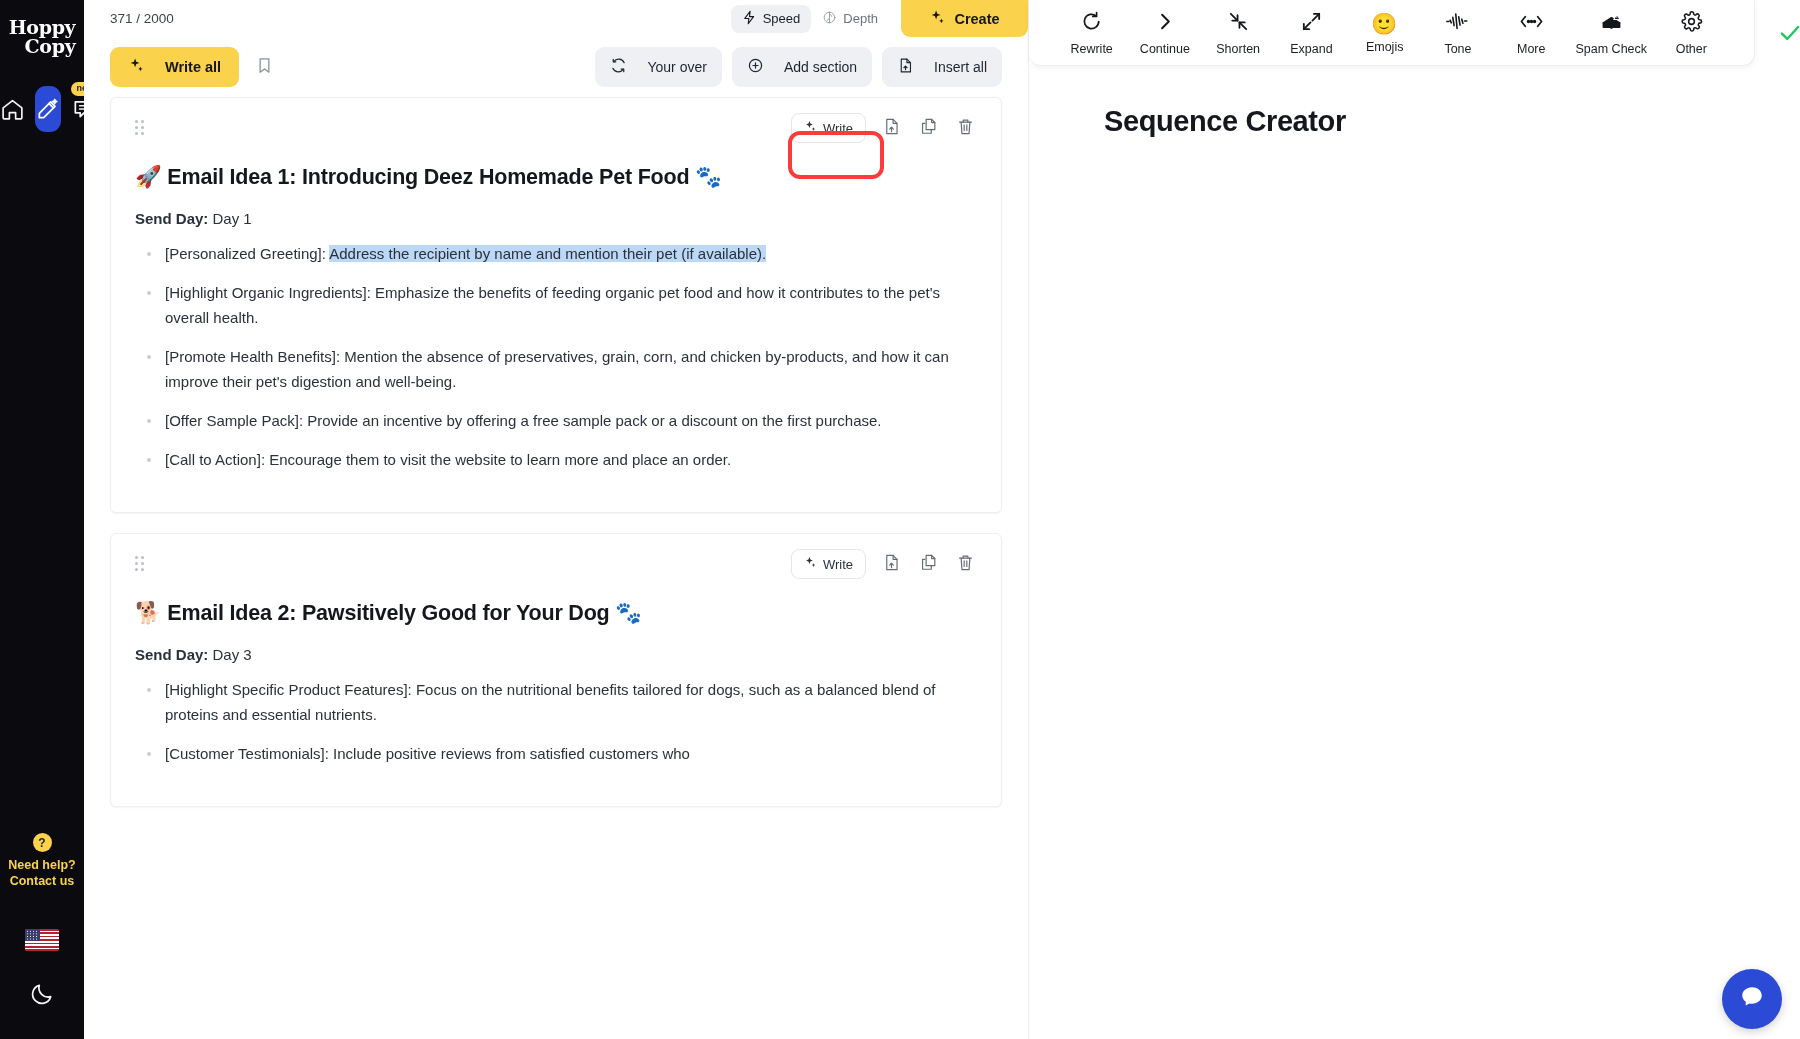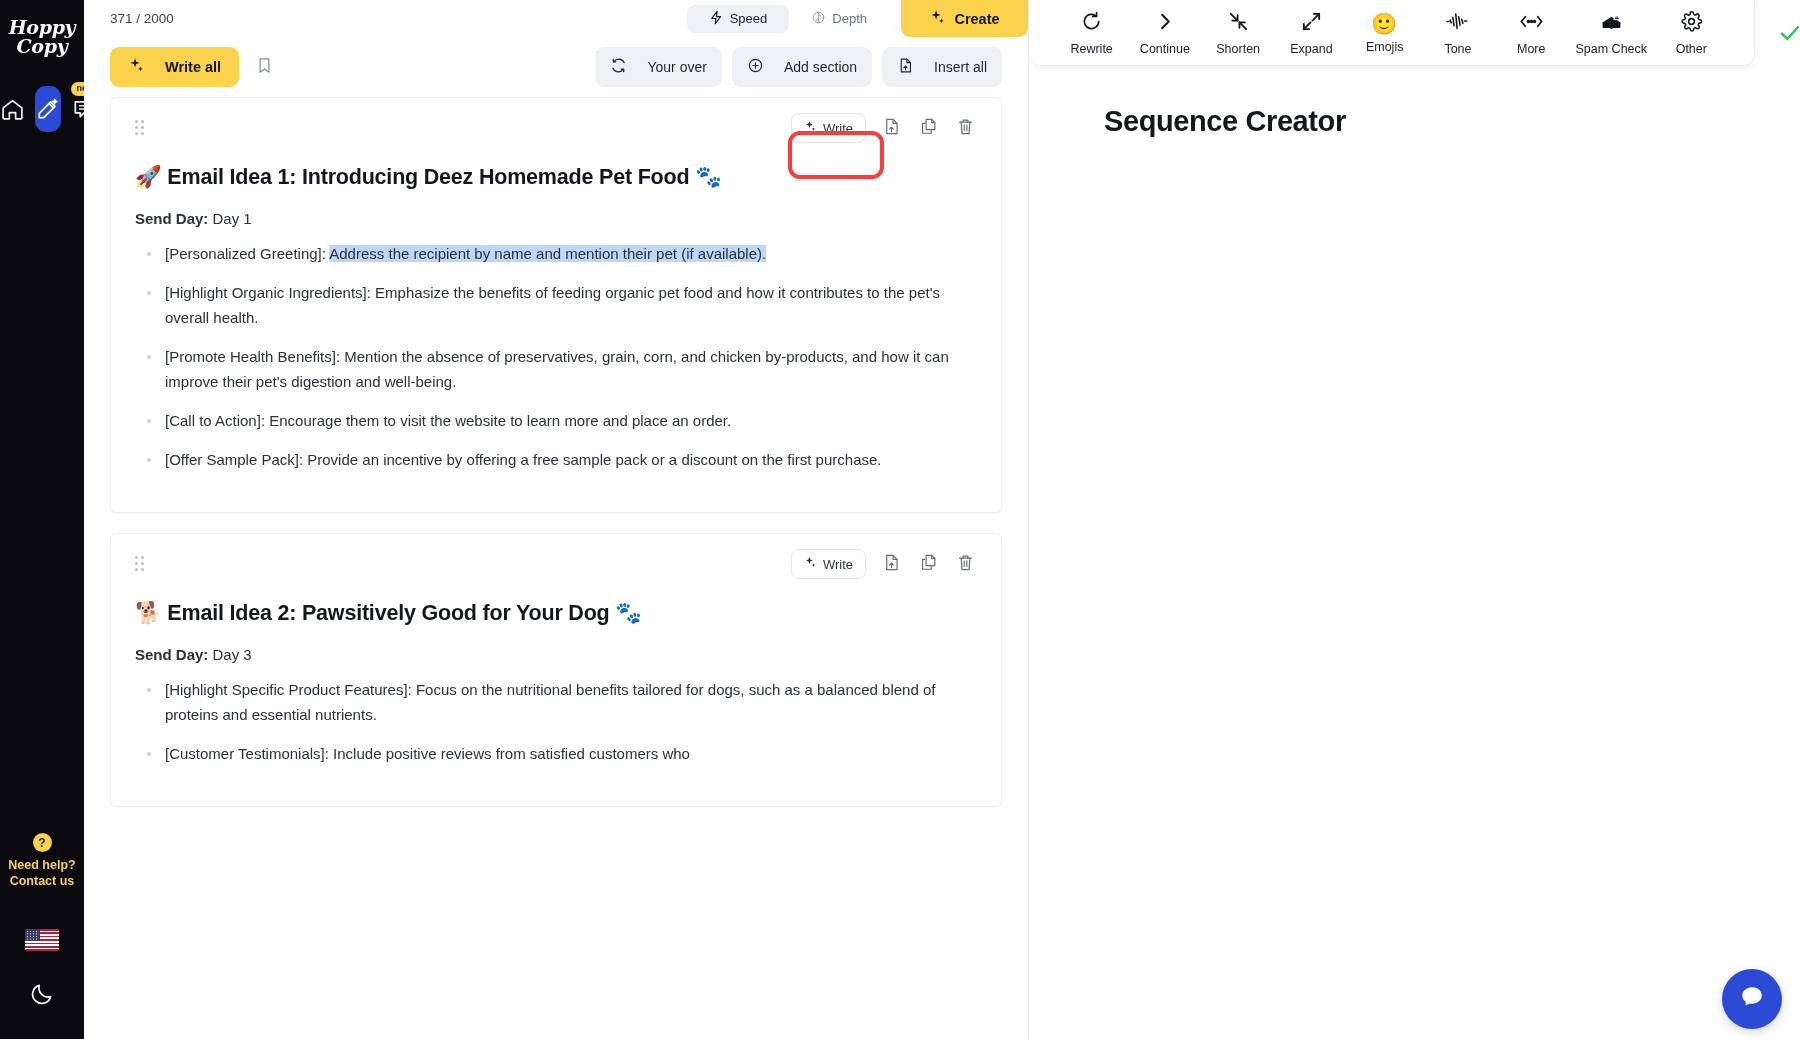--- a/index.html
+++ b/index.html
@@ -20,23 +20,22 @@
     flex: 0 0 84px;
     position: relative;
   }
   .brand {
     margin-top: 18px;
     color: #fff;
     font-family: "DejaVu Serif", serif;
     font-weight: 700;
     font-size: 19px;
     line-height: 19px;
-    text-align: center;
+    text-align: right;
     letter-spacing: -0.3px;
-    font-style: italic;
   }
   .nav { margin-top: 30px; display: flex; align-items: center; gap: 10px; width: 100%; }
   .nav-item {
     width: 50px; height: 46px;
     border-radius: 11px;
     display: flex; align-items: center; justify-content: center;
     position: relative;
     cursor: pointer;
   }
   .nav-item.active { background: #2b4ad6; }
@@ -94,21 +93,21 @@
     padding: 0 0 0 26px;
     position: relative;
   }
   .counter { font-size: 13.5px; color: #3d424c; }
   .topbar-right {
     margin-left: auto; display: flex; align-items: stretch; gap: 0;
     height: 37px;
   }
   .mode-pill {
     display: flex; align-items: center; gap: 6px;
-    padding: 5px 22px; border-radius: 8px;
+    padding: 5px 11px; border-radius: 8px;
     font-size: 13px; color: #6b7280; cursor: pointer;
     align-self: center;
   }
   .mode-pill.active { background: #eef0f3; color: #1b1f27; }
   .create-btn {
     background: #fbd24b; color: #14171d;
     display: flex; align-items: center; justify-content: center; gap: 8px;
     width: 127px; height: 37px;
     font-size: 14.5px; font-weight: 600;
     border: none; cursor: pointer;
@@ -509,22 +508,22 @@
           <b>Send Day:</b>
           <span>Day 1</span>
         </div>
 
         <ul class="bullets">
           <li>
             <span>[Personalized Greeting]: </span><span class="sel">Address the recipient by name and mention their pet (if available).</span>
           </li>
           <li><span>[Highlight Organic Ingredients]: Emphasize the benefits of feeding organic pet food and how it contributes to the pet's overall health.</span></li>
           <li><span>[Promote Health Benefits]: Mention the absence of preservatives, grain, corn, and chicken by-products, and how it can improve their pet's digestion and well-being.</span></li>
+          <li><span>[Offer Sample Pack]: Provide an incentive by offering a free sample pack or a discount on the first purchase.</span></li>
           <li><span>[Call to Action]: Encourage them to visit the website to learn more and place an order.</span></li>
-          <li><span>[Offer Sample Pack]: Provide an incentive by offering a free sample pack or a discount on the first purchase.</span></li>
         </ul>
       </div>
 
       <div class="card">
         <div class="card-head">
           <div class="drag-dots">
             <i></i>
               <i></i>
               <i></i>
               <i></i>

